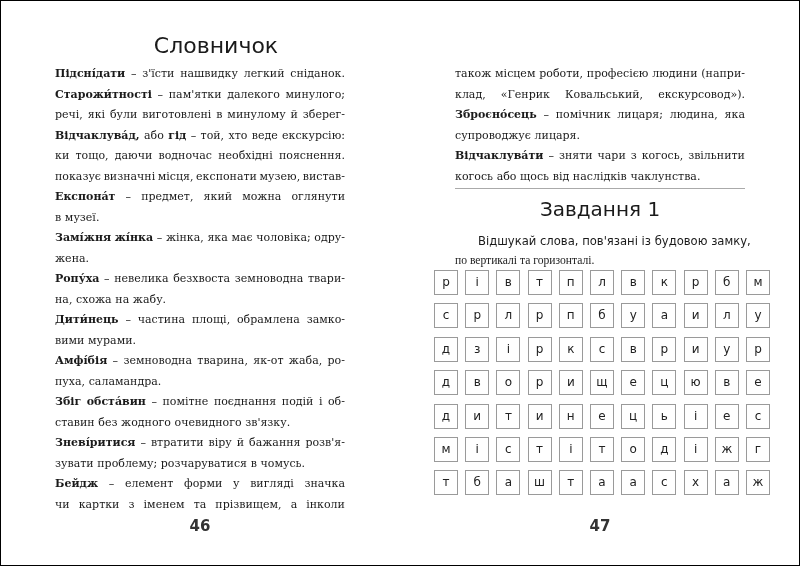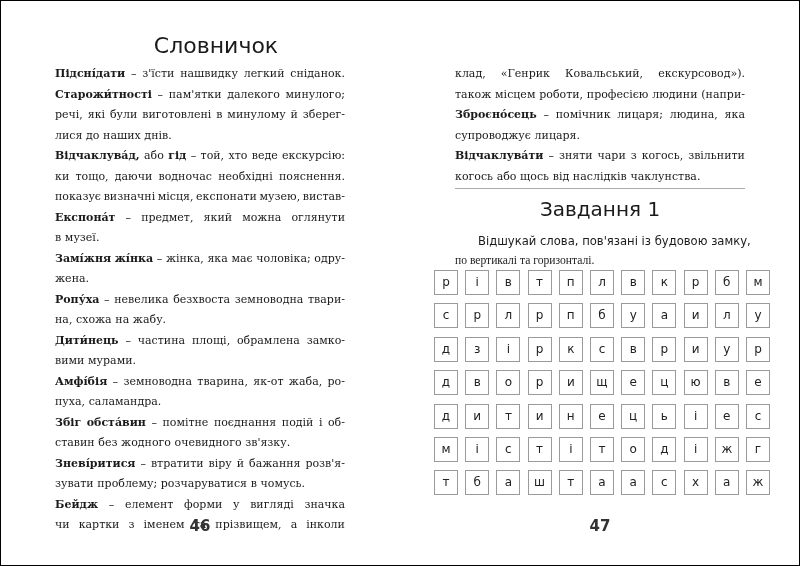--- a/index.html
+++ b/index.html
@@ -86,26 +86,20 @@
       <div class="line">
         <span class="w">речі,</span>
         <span class="w">які</span>
         <span class="w">були</span>
         <span class="w">виготовлені</span>
         <span class="w">в</span>
         <span class="w">минулому</span>
         <span class="w">й</span>
         <span class="w">зберег-</span>
       </div>
-      <div class="line last">
-        <span class="w">лися</span>
-        <span class="w">до</span>
-        <span class="w">наших</span>
-        <span class="w">днів.</span>
-      </div>
       <div class="line">
         <span class="w term">Відчаклува́д,</span>
         <span class="w">або</span>
         <span class="w term">гід</span>
         <span class="w">–</span>
         <span class="w">той,</span>
         <span class="w">хто</span>
         <span class="w">веде</span>
         <span class="w">екскурсію:</span>
       </div>
@@ -241,32 +235,32 @@
         <span class="w">а</span>
         <span class="w">інколи</span>
       </div>
     </div>
   <div class="pagenum">46</div>
 </div>
 
 <div class="page right">
   <div class="gloss" id="right-gloss">
       <div class="line">
-        <span class="w">клад,</span>
-        <span class="w">«Генрик</span>
-        <span class="w">Ковальський,</span>
-        <span class="w">екскурсовод»).</span>
-      </div>
-      <div class="line">
         <span class="w">також</span>
         <span class="w">місцем</span>
         <span class="w">роботи,</span>
         <span class="w">професією</span>
         <span class="w">людини</span>
         <span class="w">(напри-</span>
+      </div>
+      <div class="line">
+        <span class="w">клад,</span>
+        <span class="w">«Генрик</span>
+        <span class="w">Ковальський,</span>
+        <span class="w">екскурсовод»).</span>
       </div>
       <div class="line">
         <span class="w term">Зброєно́сець</span>
         <span class="w">–</span>
         <span class="w">помічник</span>
         <span class="w">лицаря;</span>
         <span class="w">людина,</span>
         <span class="w">яка</span>
       </div>
       <div class="line last">

